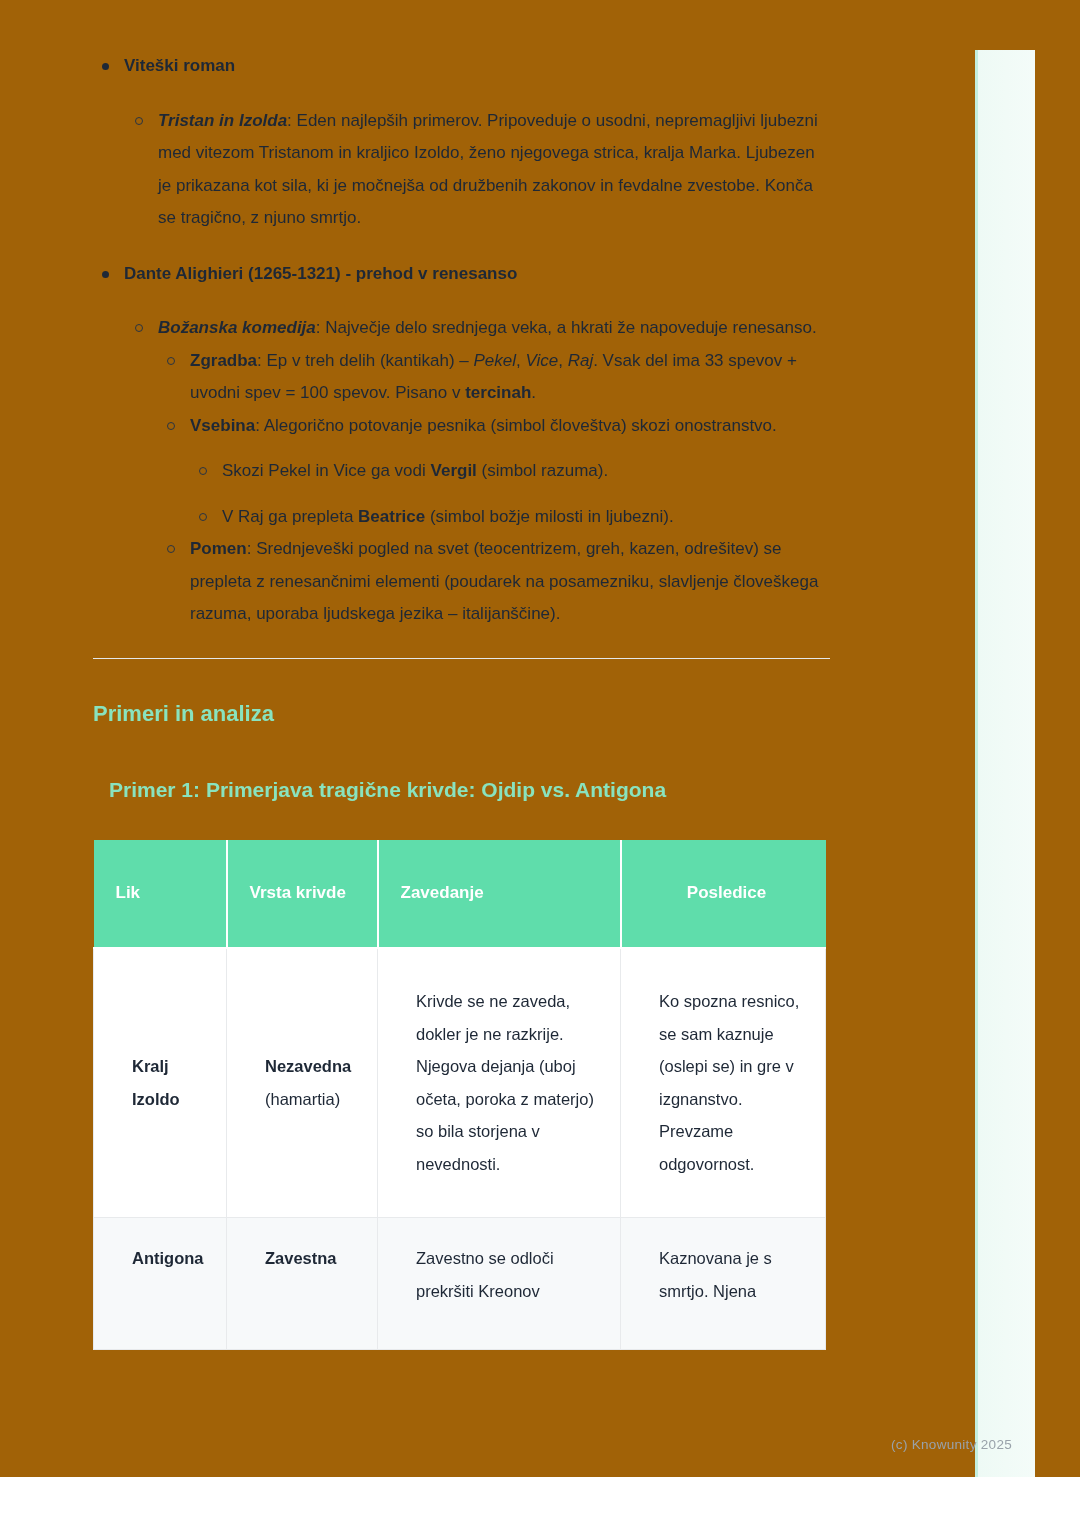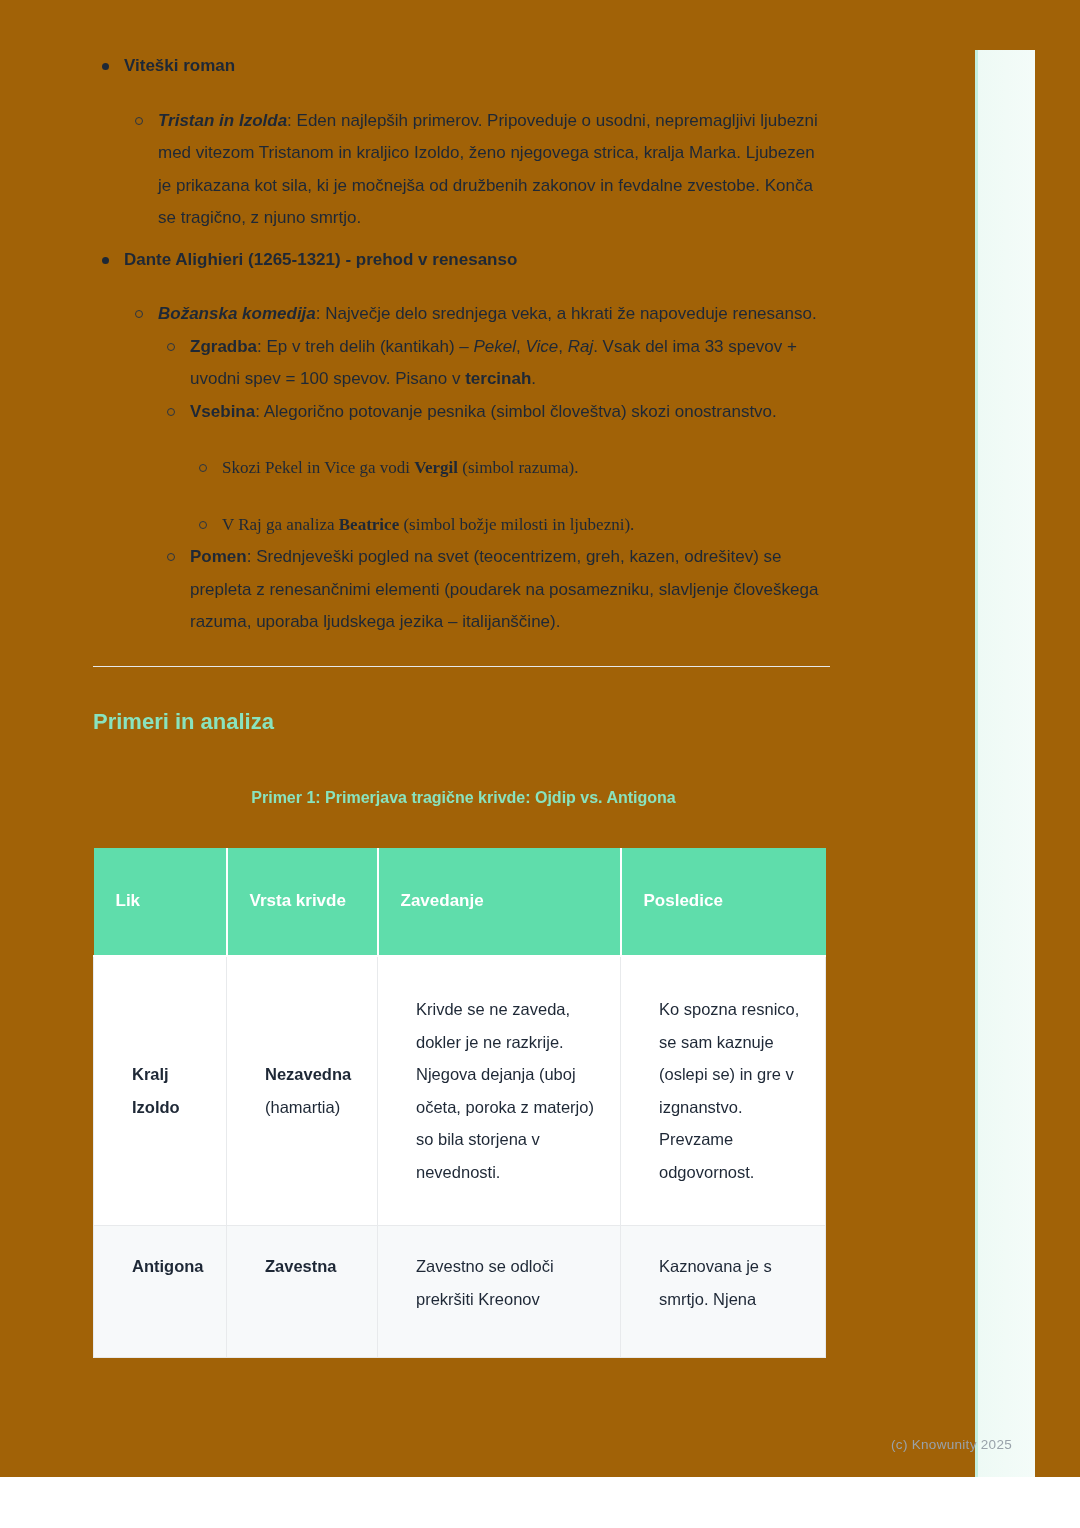--- a/index.html
+++ b/index.html
@@ -27,41 +27,41 @@
     border-left:3px solid var(--strip-line);
   }
   .content{position:absolute;left:93px;top:50px;width:737px;}
 
   
   .li{position:relative;font-size:17px;line-height:32.5px;}
   .li .txt{display:block;}
   .li .mk{position:absolute;border-radius:50%;}
   .mk.disc{width:7px;height:7px;background:var(--body-text);top:13px;}
   .mk.circ{width:8px;height:8px;border:1.7px solid #2a3442;background:transparent;top:12px;}
-  .l1{margin-top:9px;} .l1 .txt{padding-left:31px;} .l1 .mk{left:9px;}
+  .l1{margin-top:23px;} .l1 .txt{padding-left:31px;} .l1 .mk{left:9px;}
   .l2{margin-top:22px;} .l2 .txt{padding-left:65px;} .l2 .mk{left:42px;}
   .l3{} .l3 .txt{padding-left:97px;} .l3 .mk{left:74px;}
-  .l4{margin-top:24px;font-family:Liberation Serif, serif;}  .l4 .txt{padding-left:129px;}.l4 .mk{left:106px;}
+  .l4{margin-top:13px;}  .l4 .txt{padding-left:129px;}.l4 .mk{left:106px;}
   .li:first-child{margin-top:0;}
   span.b{font-weight:700;}
   span.i{font-style:italic;}
 
   .divider{margin-top:27px;border:none;border-top:1.5px solid var(--divider);width:737px;}
 
   .h1{margin:38px 0 0 0;font-size:22px;line-height:34px;font-weight:700;color:var(--heading-mint);}
-  .h2{margin:44px 0 0 4px;font-size:16px;line-height:30px;font-weight:700;color:var(--heading-mint);text-align:center;}
+  .h2{margin:44px 0 0 16px;font-size:21px;line-height:30px;font-weight:700;color:var(--heading-mint);}
 
   
   table.cmp{margin-top:35px;border-collapse:collapse;table-layout:fixed;width:732px;}
   table.cmp th{
     background:var(--accent-green);color:#ffffff;font-weight:700;font-size:17px;line-height:36px;
     text-align:left;vertical-align:middle;height:108px;padding:10px 16px 10px 22px;
     border-right:2px solid #ffffff;border-bottom:2px solid #ffffff;
   }
-  table.cmp th:last-child{border-right:none;}
+  table.cmp th:last-child{border-right:none;text-align:center;}
   table.cmp td{
     font-size:16.5px;line-height:32.5px;vertical-align:middle;
     padding:24px 20px 24px 38px;border:1px solid var(--cell-border);
     background:#ffffff;
   }
   table.cmp tr.r1 td{height:270px;}
   table.cmp tr.r2 td{height:132px;vertical-align:top;background:var(--row-alt-bg);}
 
   .footer{
     position:absolute;top:1436px;right:68px;font-size:13.5px;line-height:18px;
@@ -99,21 +99,21 @@
         <div class="li l3">
           <span class="mk circ"></span>
           <div class="txt"><span class="b">Vsebina</span><span>: Alegorično potovanje pesnika (simbol človeštva) skozi onostranstvo.</span></div>
         </div>
         <div class="li l4">
           <span class="mk circ"></span>
           <div class="txt"><span>Skozi Pekel in Vice ga vodi </span><span class="b">Vergil</span><span> (simbol razuma).</span></div>
         </div>
         <div class="li l4">
           <span class="mk circ"></span>
-          <div class="txt"><span>V Raj ga analiza </span><span class="b">Beatrice</span><span> (simbol božje milosti in ljubezni).</span></div>
+          <div class="txt"><span>V Raj ga prepleta </span><span class="b">Beatrice</span><span> (simbol božje milosti in ljubezni).</span></div>
         </div>
         <div class="li l3">
           <span class="mk circ"></span>
           <div class="txt"><span class="b">Pomen</span><span>: Srednjeveški pogled na svet (teocentrizem, greh, kazen, odrešitev) se prepleta z renesančnimi elementi (poudarek na posamezniku, slavljenje človeškega razuma, uporaba ljudskega jezika – italijanščine).</span></div>
         </div>
       </div>
 
     <hr class="divider">
 
     <div class="h1">Primeri in analiza</div>

